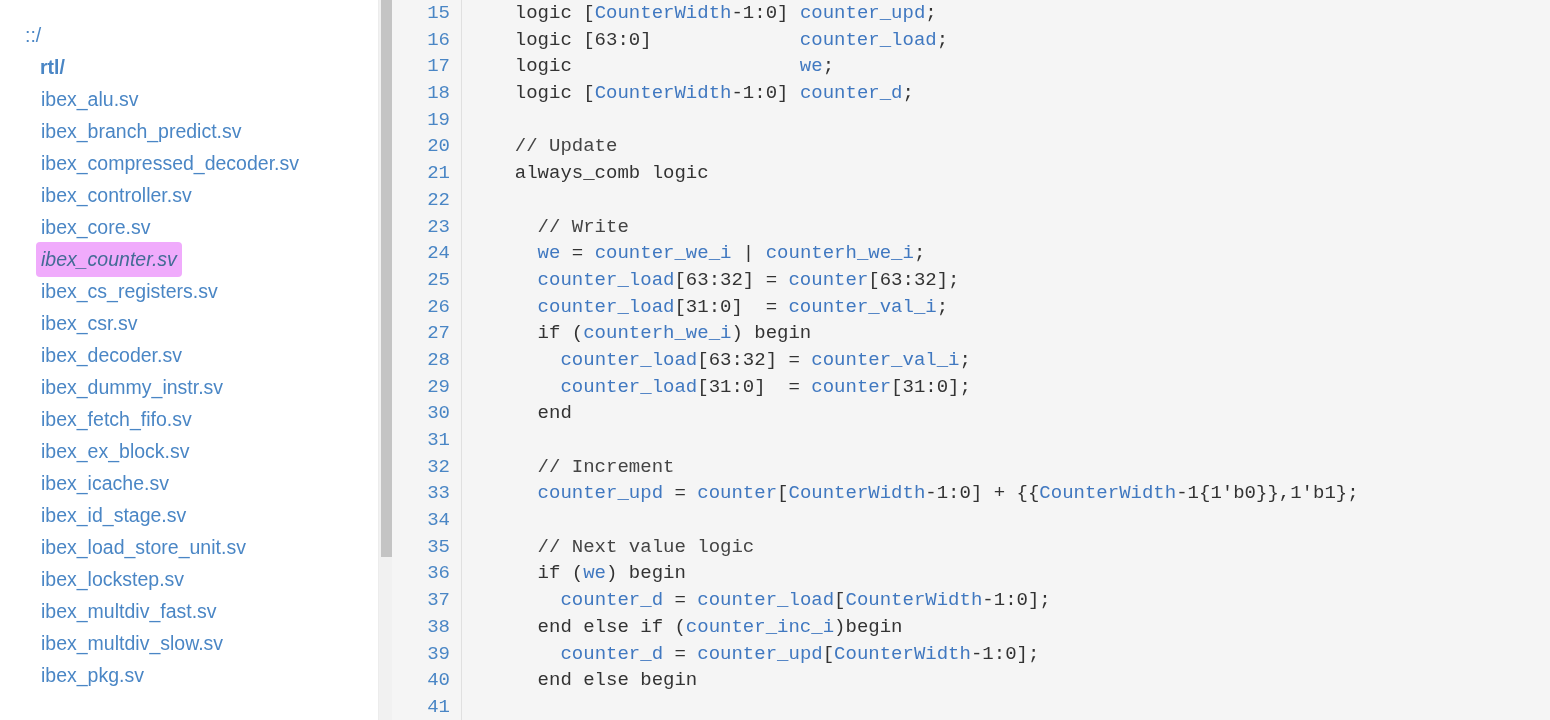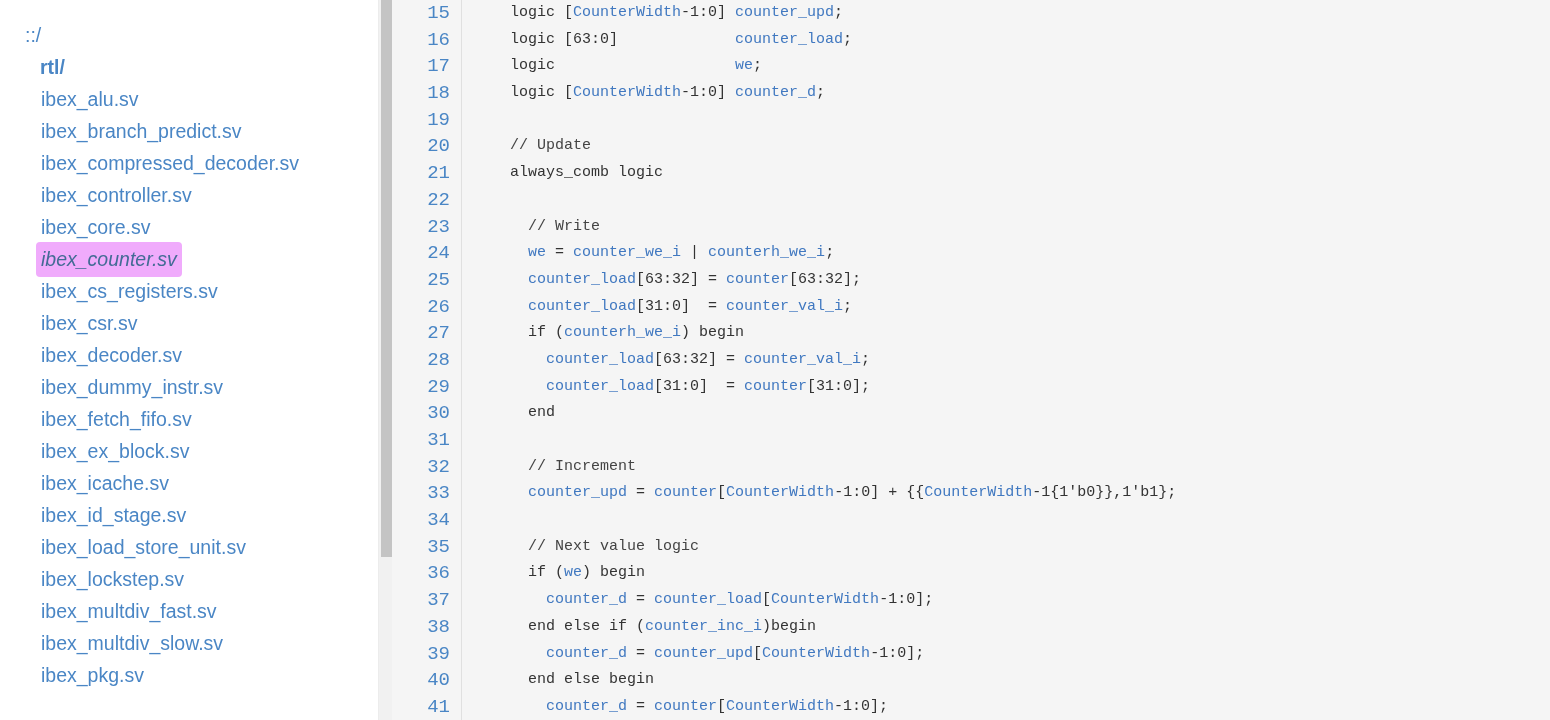--- a/index.html
+++ b/index.html
@@ -123,21 +123,21 @@
   .code-body {
     flex: 1 1 auto;
     padding-left: 30px;
     padding-top: 0px;
     background: #f5f5f5;
     overflow: hidden;
   }
 
   .code-body .cl {
     font-family: "Liberation Mono", monospace;
-    font-size: 15px;
+    font-size: 19px;
     line-height: 26.7px;
     height: 26.7px;
     white-space: pre;
     color: #333333;
   }
 
   .tk-id  { color: #4078c0; }
   .tk-pl  { color: #333333; }
   .tk-cm  { color: #444444; }
 </style>
@@ -228,17 +228,16 @@
         <div class="cl">&nbsp;</div>
         <div class="cl"><span class="tk-cm">    // Increment</span></div>
         <div class="cl"><span class="tk-pl">    </span><span class="tk-id">counter_upd</span><span class="tk-pl"> = </span><span class="tk-id">counter</span><span class="tk-pl">[</span><span class="tk-id">CounterWidth</span><span class="tk-pl">-1:0] + {{</span><span class="tk-id">CounterWidth</span><span class="tk-pl">-1{1'b0}},1'b1};</span></div>
         <div class="cl">&nbsp;</div>
         <div class="cl"><span class="tk-cm">    // Next value logic</span></div>
         <div class="cl"><span class="tk-pl">    if (</span><span class="tk-id">we</span><span class="tk-pl">) begin</span></div>
         <div class="cl"><span class="tk-pl">      </span><span class="tk-id">counter_d</span><span class="tk-pl"> = </span><span class="tk-id">counter_load</span><span class="tk-pl">[</span><span class="tk-id">CounterWidth</span><span class="tk-pl">-1:0];</span></div>
         <div class="cl"><span class="tk-pl">    end else if (</span><span class="tk-id">counter_inc_i</span><span class="tk-pl">)begin</span></div>
         <div class="cl"><span class="tk-pl">      </span><span class="tk-id">counter_d</span><span class="tk-pl"> = </span><span class="tk-id">counter_upd</span><span class="tk-pl">[</span><span class="tk-id">CounterWidth</span><span class="tk-pl">-1:0];</span></div>
         <div class="cl"><span class="tk-pl">    end else begin</span></div>
-        <div class="cl"><span class="tk-pl">      </span><span class="tk-id">counter_d</span><span class="tk-pl"> = </span><span class="tk-id">counter</span><span class="tk-pl">[</span><span class="tk-id">CounterWidth</span><span class="tk-pl">-1:0];</span></div>
       </div>
   </div>
 
 </div>
 
 </body></html>

